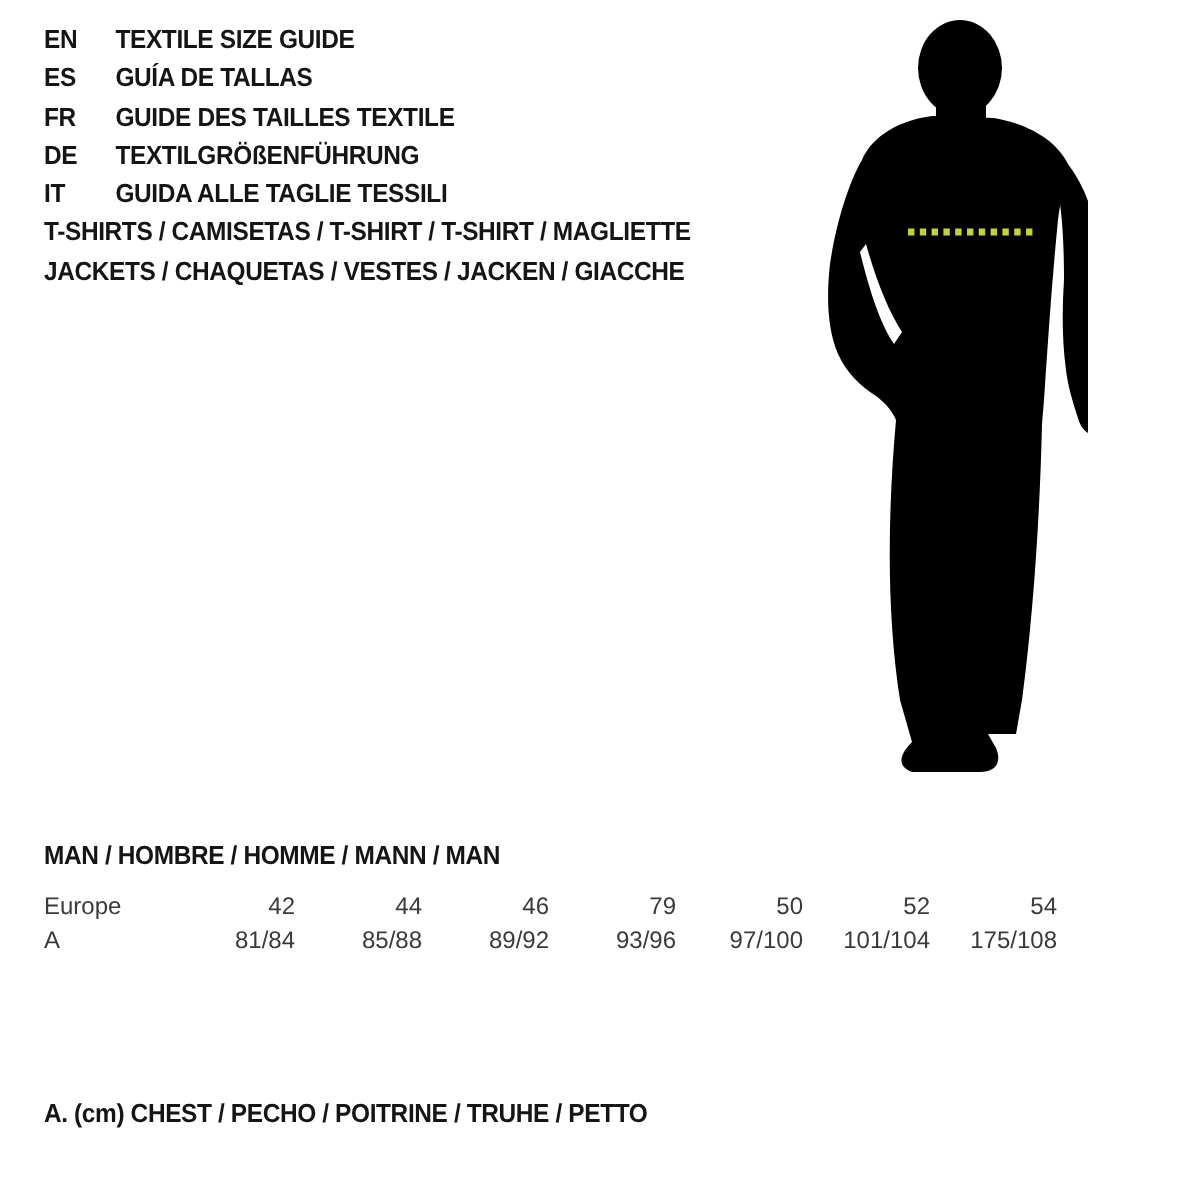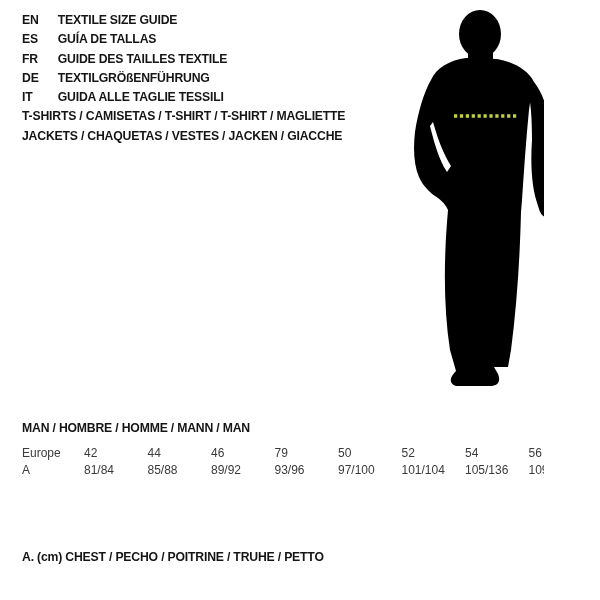--- a/index.html
+++ b/index.html
@@ -24,21 +24,21 @@
   .man-heading{position:absolute;left:22px;top:420px;
     font-size:13px;font-weight:bold;letter-spacing:-0.2px;
     transform:scaleX(.94);transform-origin:left center;white-space:nowrap;}
   
   .size-table-wrap{position:absolute;left:18px;top:446px;width:574px;}
   .size-table-header{height:15px;line-height:15px;background:#c8c8c8;
     font-size:12px;color:#2e2e2e;padding-left:4px;letter-spacing:-0.2px;
     white-space:nowrap;}
   table.size-table{width:100%;border-collapse:collapse;table-layout:fixed;
     font-size:12px;color:#3a3a3a;}
-  table.size-table td{padding:0;text-align:left;height:15.5px;line-height:15.5px;
+  table.size-table td{padding:0;text-align:right;height:15.5px;line-height:15.5px;
     white-space:nowrap;overflow:visible;}
   table.size-table td.rowlabel{text-align:left;padding-left:4px;}
   tr.band{background:#f0f0f0;}
   tr.band-last td{border-bottom:1px solid #dcdcdc;}
   tr.row-a td{height:17px;line-height:17px;}
   
   .footnote{position:absolute;left:22px;top:549px;
     font-size:13px;font-weight:bold;letter-spacing:-0.2px;
     transform:scaleX(.94);transform-origin:left center;white-space:nowrap;}
 </style>
@@ -155,21 +155,21 @@
           <td>56</td>
         </tr>
         <tr class="row-a">
           <td class="rowlabel">A</td>
           <td>81/84</td>
           <td>85/88</td>
           <td>89/92</td>
           <td>93/96</td>
           <td>97/100</td>
           <td>101/104</td>
-          <td>105/136</td>
+          <td>175/108</td>
           <td>109/112</td>
         </tr>
       </tbody>
     </table>
   </div>
 
   <div class="footnote">A. (cm) CHEST / PECHO / POITRINE / TRUHE / PETTO</div>
 
 </div>
 

